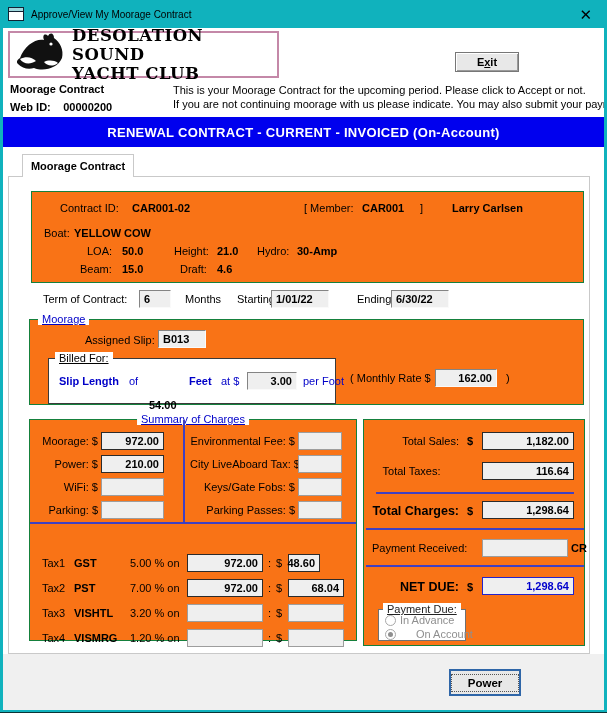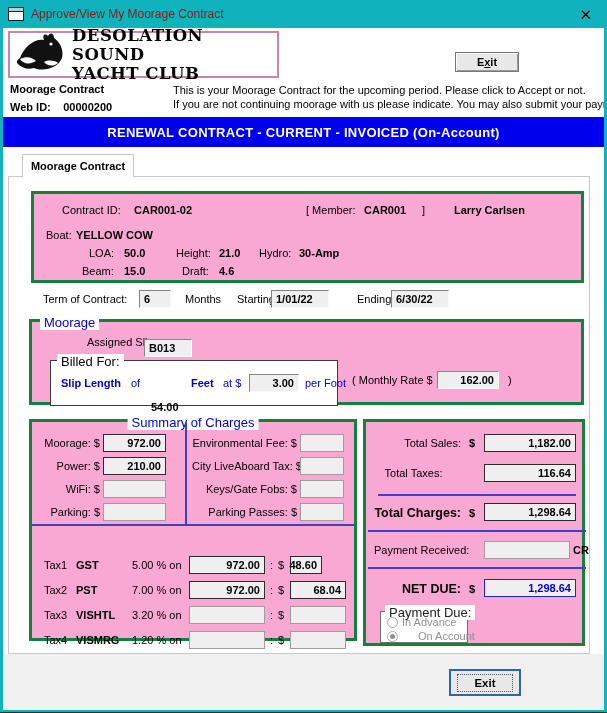--- a/index.html
+++ b/index.html
@@ -6,21 +6,21 @@
   html,body { background:#ffffff; }
   body { font-family:"Liberation Sans", sans-serif; }
 
   .window{ position:relative; width:607px; height:713px;
     background:#10b2bd; padding:0 3px 2px 3px; border-bottom:1px solid #0a3436; }
 
   
   .titlebar{ height:28px; display:flex; align-items:center; padding:0 6px 0 5px; background:#10b2bd; }
   .win-icon{ width:16px; height:14px; background:#ffffff; border:1px solid #123; margin-right:7px; position:relative; }
   .win-icon::before{ content:""; position:absolute; left:0; right:0; top:0; height:3px; background:#9fd8dd; border-bottom:1px solid #123; }
-  .title-text{ flex:1; font-size:12px; color:#7f1d1d; }
+  .title-text{ flex:1; font-size:10px; color:#000000; }
   .close-x{ font-size:15px; color:#000; padding:0 6px; cursor:default; line-height:1; }
 
   .content{ position:relative; width:601px; height:682px; background:#ffffff; overflow:hidden; }
   .bottom-strip{ position:absolute; left:0; right:0; top:626px; height:56px; background:#f0f0f0; }
 
   .abs{ position:absolute; }
   .lbl{ font-size:11px; color:#000; white-space:nowrap; }
   .b{ font-weight:bold; }
   .blue{ color:#0000c8; }
 
@@ -39,22 +39,22 @@
   
   .banner{ left:0; top:89px; width:601px; height:30px; background:#0000ee; color:#fff;
     display:flex; align-items:center; justify-content:center; font-size:13px; font-weight:bold; letter-spacing:0.3px; }
 
   
   .tab{ left:19px; top:126px; width:112px; height:23px; background:#fff;
     border:1px solid #c9c9c9; border-bottom:none; display:flex; align-items:center; justify-content:center;
     font-size:11px; font-weight:bold; z-index:2; }
   .tabpanel{ left:5px; top:148px; width:582px; height:478px; background:#fff; border:1px solid #c9c9c9; }
 
-  .bluebox{ position:absolute; border:3px solid #15803d; background:#f9a8d4; }
-  .legend{ position:absolute; top:-7px; background:#fff; padding:0 4px; font-size:13px; white-space:nowrap; }
+  .bluebox{ position:absolute; border:1px solid #15803d; background:#f97316; }
+  .legend{ position:absolute; top:-7px; background:#fff; padding:0 4px; font-size:11px; white-space:nowrap;text-decoration:underline; }
 
   .field{ position:absolute; height:18px; background:#efefef; font-size:11px; font-weight:bold;
     display:flex; align-items:center; justify-content:flex-end; padding:0 4px; color:#000; }
   .field.lefty{ justify-content:flex-start; }
   .sunken{ border:1px solid; border-color:#848484 #fafafa #fafafa #848484; }
   .darkb{ border:1px solid #2b2b2b; }
   .emptyb{ border:1px solid #9d9d9d; }
   .netf{ border:1px solid #2323cc; color:#0000cc; }
 
   .vdiv{ position:absolute; width:2px; background:#4040c2; }
@@ -145,21 +145,21 @@
         <span class="abs lbl" style="left:176px; top:4px;">Months</span>
         <span class="abs lbl" style="left:228px; top:4px;">Starting:</span>
         <span class="field sunken lefty" style="left:262px; top:1px; width:58px;">1/01/22</span>
         <span class="abs lbl" style="left:348px; top:4px;">Ending:</span>
         <span class="field sunken lefty" style="left:382px; top:1px; width:58px;">6/30/22</span>
       </div>
 
       <div class="bluebox" style="left:20px; top:142px; width:555px; height:86px;">
         <span class="legend blue" style="left:8px;">Moorage</span>
         <span class="abs lbl" style="left:55px; top:14px;">Assigned Slip:</span>
-        <span class="field sunken lefty" style="left:112px; top:10px; width:48px;margin-top:7px;">B013</span>
+        <span class="field sunken lefty" style="left:128px; top:10px; width:48px;">B013</span>
 
         <div class="abs" style="left:18px; top:38px; width:288px; height:46px; border:1px solid #3a3a3a; background:#fff;">
           <span class="legend" style="left:6px;">Billed For:</span>
           <span class="abs lbl b blue" style="left:10px; top:16px;">Slip Length</span>
           <span class="abs lbl blue" style="left:80px; top:16px;">of</span>
           <span class="abs lbl b" style="left:100px; top:16px;margin-top:24px;">54.00</span>
           <span class="abs lbl b blue" style="left:140px; top:16px;">Feet</span>
           <span class="abs lbl blue" style="left:172px; top:16px;">at $</span>
           <span class="field sunken" style="left:198px; top:13px; width:50px;">3.00</span>
           <span class="abs lbl blue" style="left:254px; top:16px;">per Foot</span>
@@ -261,17 +261,17 @@
           <span class="abs" style="left:6px; top:18px; display:flex; align-items:center; gap:20px;">
             <span class="radio sel"></span>
             <span class="lbl gray">On Account</span>
           </span>
         </div>
       </div>
 
     </div>
 
     <div class="btn-default" style="left:446px; top:641px; width:72px; height:27px;">
-      <span class="inner">Exit</span>
+      <span class="inner">Power</span>
     </div>
 
   </div>
 </div>
 
 </body></html>

